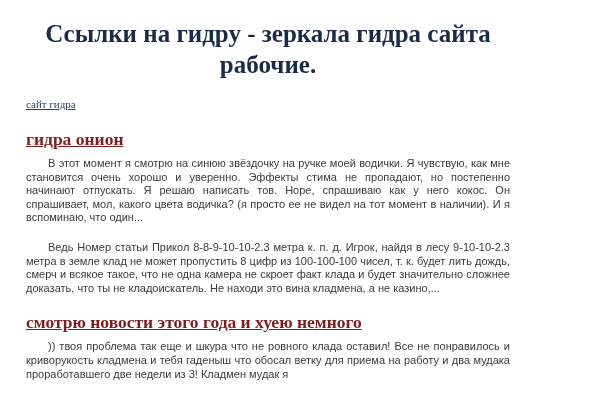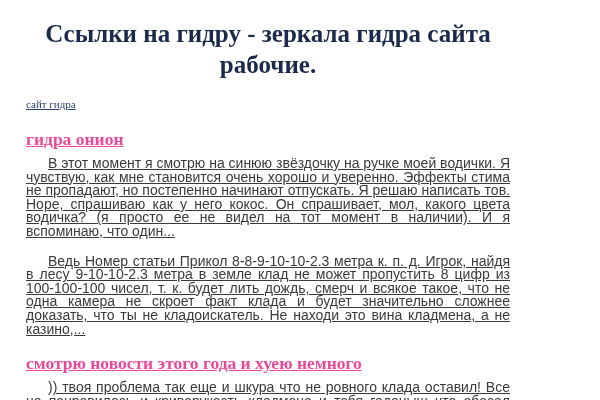--- a/index.html
+++ b/index.html
@@ -40,36 +40,35 @@
     color: #2b3f6b;
     text-decoration: underline;
     cursor: pointer;
   }
   .article { margin-bottom: 2px; }
   .article-heading {
     font-family: "Liberation Serif", serif;
     font-size: 17.5px;
     line-height: 22px;
     font-weight: bold;
-    color: #ec4899;
+    color: #7f1d1d;
     text-decoration: underline;
     text-align: left;
     margin: 0 0 7px 0;
     cursor: pointer;
     display: block;
   }
   .article-body {
     font-family: "Liberation Sans", sans-serif;
-    font-size: 14px;
+    font-size: 11px;
     line-height: 13.6px;
     color: #3a3a3a;
     text-align: justify;
     text-indent: 22px;
     margin: 0 0 16px 0;
-    text-decoration: underline;
   }
   .article:nth-child(3) .article-heading { margin-top: 2px; }
 </style>
 </head>
 <body>
 
 <div class="page">
 
   <h1 class="page-title">Ссылки на гидру - зеркала гидра сайта рабочие.</h1>
 

